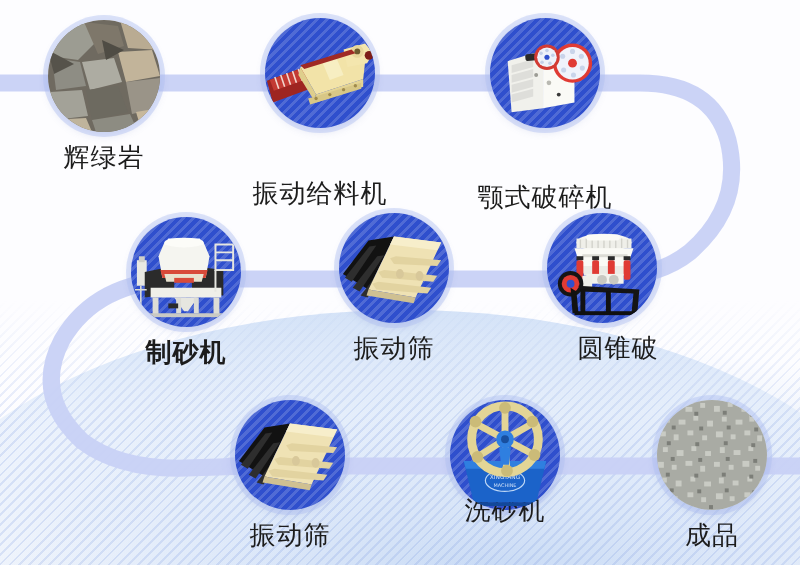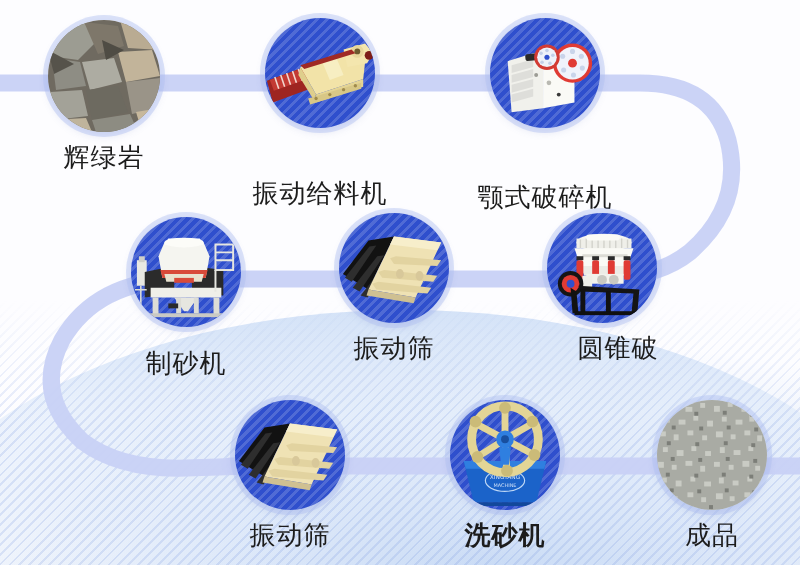--- a/index.html
+++ b/index.html
@@ -214,21 +214,21 @@
       </g>
       <line x1="86" y1="54" x2="86" y2="76" stroke="#e6e6e0" stroke-width="2"></line>
       <g stroke="#dcdcd6" stroke-width="1.6">
         <line x1="10" y1="70" x2="10" y2="96"></line>
         <line x1="4" y1="74" x2="16" y2="74"></line>
       </g>
       <rect x="38" y="88" width="10" height="5" fill="#2a2a2a"></rect>
     </g>
   </svg>
       </div>
-      <div class="node-label" style="left: 76px; top: 346px; width: 220px;">制砂机</div>
+      <div class="node-label" style="left: 76px; top: 335px; width: 220px; font-weight: bold;">制砂机</div>
     </div>
     <div class="node">
       <div class="disc blue" style="left: 339px; top: 213px; width: 110px; height: 110px;">
         <svg viewBox="0 0 112 112" class="art" width="110" height="110" style="z-index: 2;">
     <g>
       <polygon points="4,62 30,28 56,24 30,78" fill="#121212"></polygon>
       <polygon points="6,66 31,34 38,33 13,70" fill="#2e2e2e"></polygon>
       <polygon points="14,76 39,44 46,43 21,80" fill="#2e2e2e"></polygon>
       <polygon points="22,84 47,52 54,51 29,86" fill="#2e2e2e"></polygon>
       <polygon points="30,78 56,24 104,30 78,86" fill="#efe2b4"></polygon>
@@ -337,21 +337,21 @@
               <circle cx="58" cy="72" r="6"></circle>
         <circle cx="28" cy="58" r="6"></circle>
               <circle cx="26" cy="22" r="6"></circle>
       </g>
       <circle cx="56" cy="40" r="9" fill="#2f7fe0"></circle>
       <circle cx="56" cy="40" r="4" fill="#184f9f"></circle>
       <polygon points="50,48 62,48 60,66 52,66" fill="#2f7fe0"></polygon>
     </g>
   </svg>
       </div>
-      <div class="node-label" style="left: 395px; top: 518px; width: 220px; font-weight: bold;">洗砂机</div>
+      <div class="node-label" style="left: 395px; top: 493px; width: 220px;">洗砂机</div>
     </div>
     <div class="node">
       <div class="disc" style="left: 657px; top: 400px; width: 110px; height: 110px;">
         <svg viewBox="0 0 112 112" preserveAspectRatio="xMidYMid slice" class="art" width="110" height="110">
     <rect width="112" height="112" fill="#a9aba4"></rect>
     <g fill="#c9cbc4">
       <rect x="3" y="4" width="6" height="5"></rect>
             <rect x="16" y="2" width="5" height="6"></rect>
       <rect x="29" y="7" width="7" height="5"></rect>
             <rect x="44" y="3" width="5" height="5"></rect>

